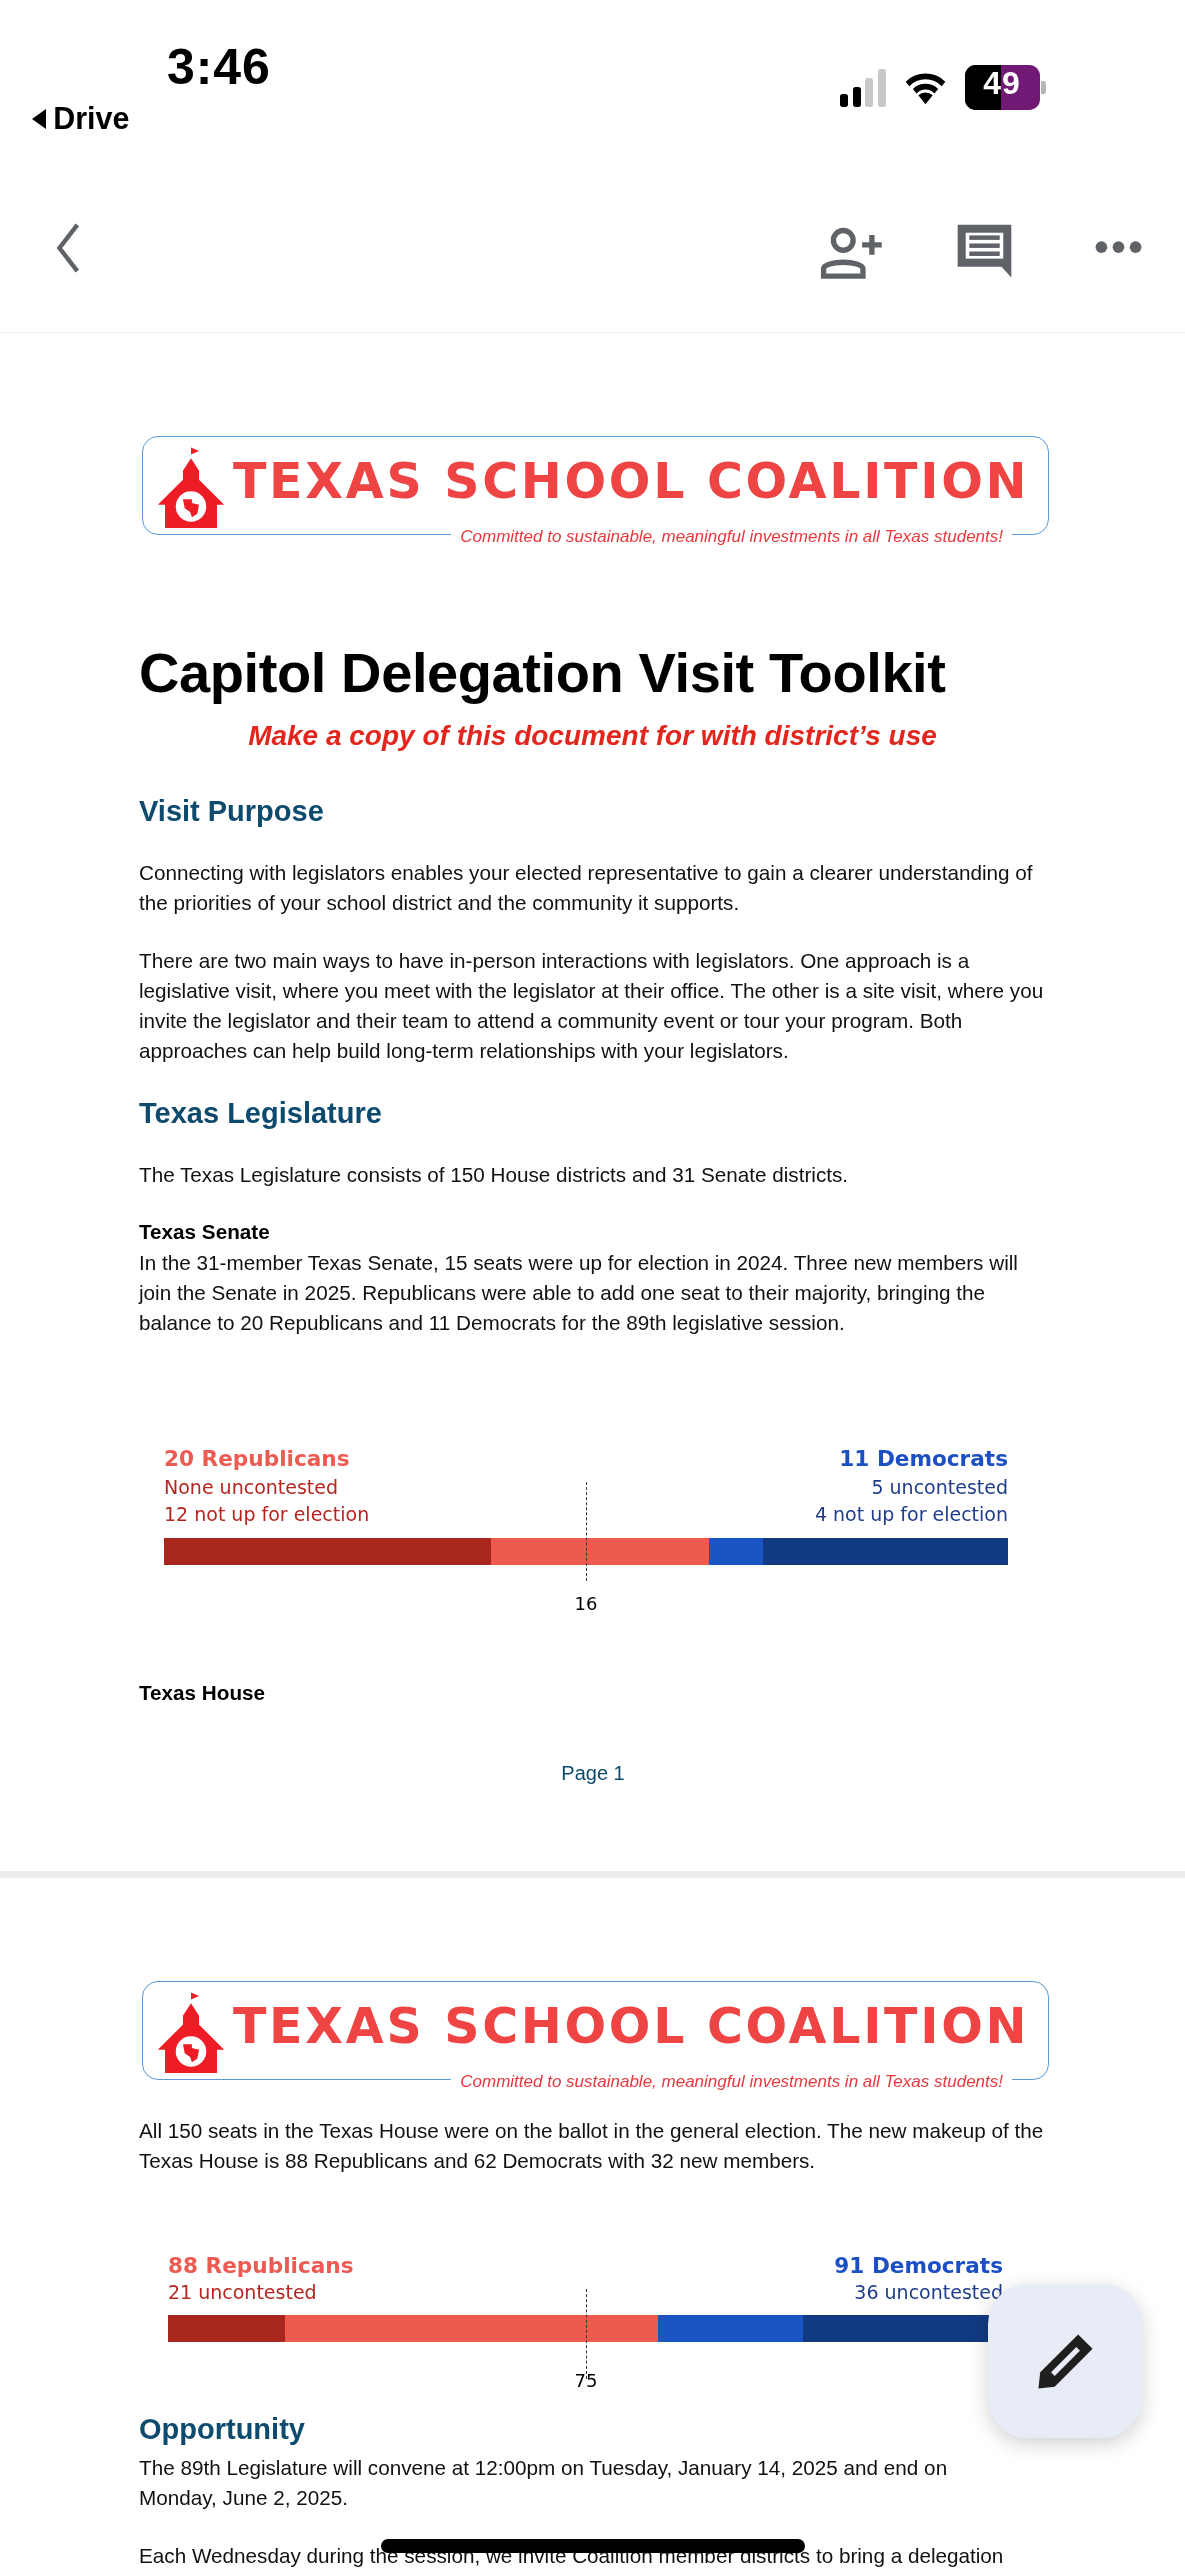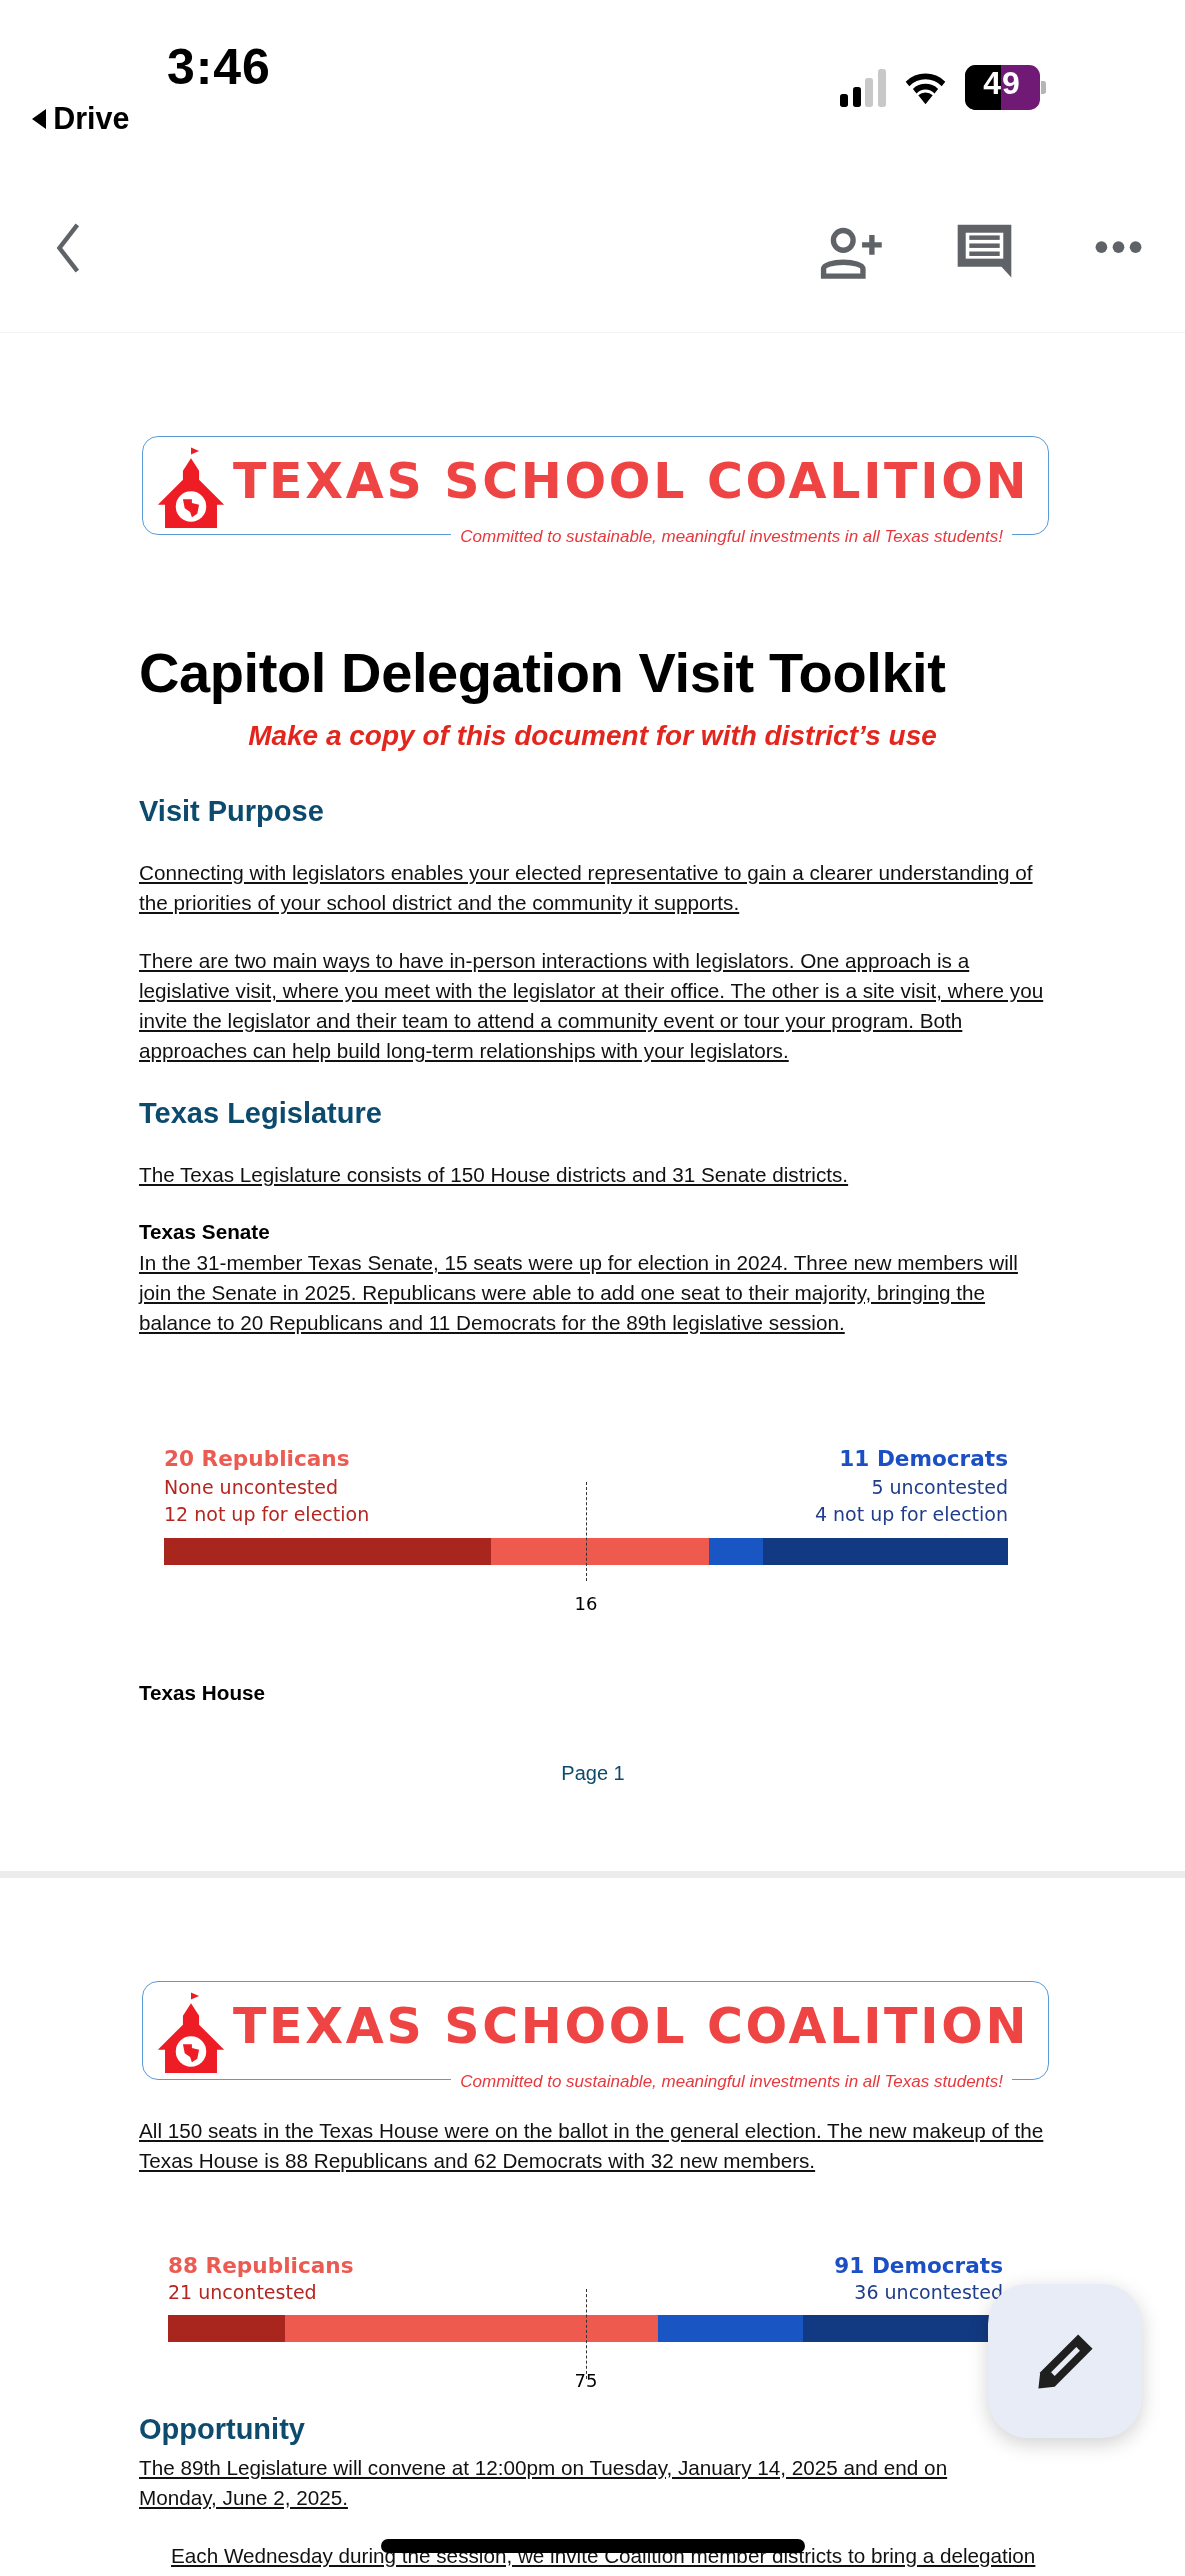--- a/index.html
+++ b/index.html
@@ -24,21 +24,21 @@
   .ab-icon { position: absolute; display: flex; align-items: center; justify-content: center; cursor: pointer; }
   .content { position: absolute; left: 139px; width: 907px; }
   .logo-box { position: absolute; left: 142px; width: 907px; height: 99px; border: 1.8px solid #5b9bd5; border-radius: 16px; }
   .logo-title { position: absolute; left: 90px; top: 16px; font-family: "DejaVu Sans", sans-serif; font-weight: bold; color: #ef4444; font-size: 49px; letter-spacing: 2.7px; white-space: nowrap; }
   .logo-tag { position: absolute; right: 36px; bottom: -12.6px; background: #fff; padding: 0 9px; color: #e8383d; font-style: italic; font-size: 17px; white-space: nowrap; }
   .logo-icon { position: absolute; left: 12.6px; top: 5.4px; }
 
   .h1 { font-size: 56px; font-weight: bold; letter-spacing: -0.4px; }
   .subtitle { color: #e3261d; font-style: italic; font-weight: bold; font-size: 28px; text-align: center; }
   .h2 { color: #0c4a6e; font-weight: bold; font-size: 29px; }
-  .p { font-size: 20.7px; line-height: 30px; color: #111; text-decoration: underline; }
+  .p { font-size: 20.7px; line-height: 30px; color: #111; }
   .b { font-weight: bold; font-size: 20.7px; }
 
   .chart { position: absolute; left: 164px; width: 844px; margin-top: 27px; }
   .chart .lab { position: absolute; font-family: "DejaVu Sans", sans-serif; white-space: nowrap; }
   .rep-title { color: #ec5b52; font-weight: bold; font-size: 21.6px; }
   .dem-title { color: #1c4fc4; font-weight: bold; font-size: 21.6px; }
   .rep-sub { color: #b4261f; font-size: 19px; }
   .dem-sub { color: #1f3d8a; font-size: 19px; }
   .bar { position: absolute; left: 0; width: 844px; height: 27px; display: flex; }
   .bar div { height: 100%; }
@@ -180,21 +180,21 @@
       <div title="Republicans contested: 67" style="width: 373px; background: rgb(239, 90, 78);"></div>
       <div title="Democrats contested: 26" style="width: 145px; background: rgb(26, 85, 196);"></div>
       <div title="Democrats uncontested: 36" style="width: 200px; background: rgb(18, 58, 130);"></div>
     </div>
   <div class="majority" style="top: 40px; height: 90px; left: 418px;"></div>
   <div class="maj-label" style="top: 121px; left: 418px;">75</div>
 </div>
 
 <div class="content h2" style="top:2413px;">Opportunity</div>
 <div class="content p" style="top:2453px;width:880px;">The 89th Legislature will convene at 12:00pm on Tuesday, January 14, 2025 and end on Monday, June 2, 2025.</div>
-<div class="content p" style="top:2541px;margin-left:32px;">Each Wednesday during the session, we invite Coalition member districts to bring a delegation</div>
+<div class="content p" style="top:2541px;">Each Wednesday during the session, we invite Coalition member districts to bring a delegation</div>
 
 <div class="fab">
   <svg width="65" height="65" viewBox="0 0 72 72">
     <path d="M50 6 L66 22 L24 64 L6 66 L8 48 Z" fill="#1f1f1f"></path>
     <path d="M48 20 L52 24 L24 52 L20 48 Z" fill="#e7ecf6"></path>
   </svg>
 </div>
 
 <div class="home-ind"></div>
 

